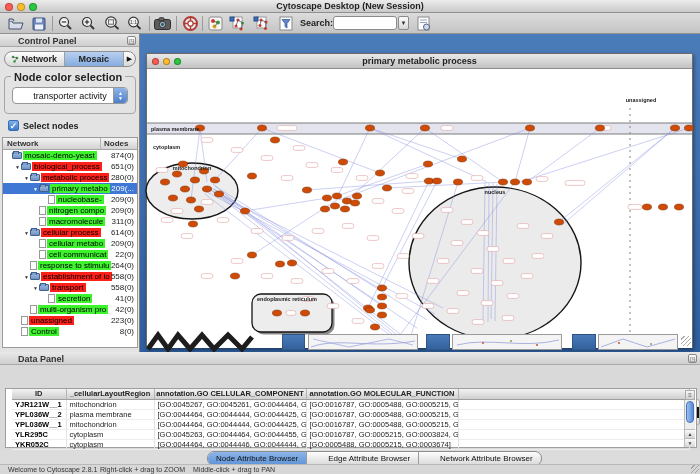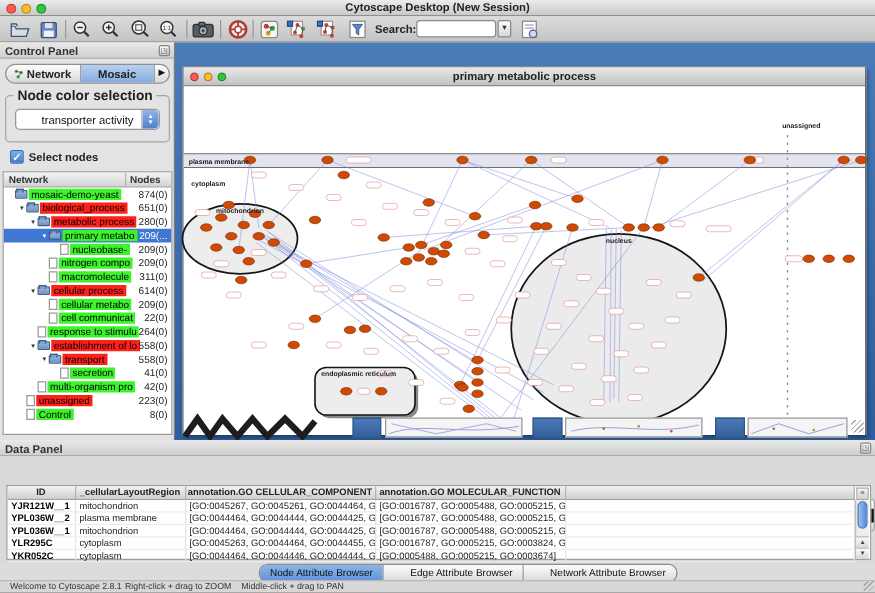--- a/index.html
+++ b/index.html
@@ -26,21 +26,21 @@
   .search-field { position:absolute; top:3px; height:14px; width:64px; background:#fff;
     border:1px solid #8a8a8a; border-radius:3px; font-size:9px; padding:0 12px 0 3px; }
   .search-arrow { position:absolute; top:3px; width:11px; height:14px; background:linear-gradient(#fdfdfd,#d6d6d6);
     border:1px solid #8a8a8a; border-radius:2px; font-size:6px; line-height:13px; text-align:center; color:#333; }
 
   
   .control-panel { position:absolute; left:0; top:34px; width:140px; height:318px;
     background:#e3e3e3; border-right:1px solid #808080; }
   .panel-header { position:relative; height:13px; background:linear-gradient(#e9e9e9,#cfcfcf);
     border-bottom:1px solid #a9a9a9; }
-  .panel-header .ph-title { position:absolute; left:4px; top:2px; font-size:9px; font-weight:bold; color:#333;text-align:right; }
+  .panel-header .ph-title { position:absolute; left:18px; top:2px; font-size:9px; font-weight:bold; color:#333;text-align:right; }
   .float-btn { position:absolute; right:3px; top:2px; width:9px; height:9px; border:1px solid #888;
     background:linear-gradient(#fff,#ccc); border-radius:2px; font-size:6px; line-height:8px; text-align:center; color:#555;}
   .cp-tabs { position:absolute; left:4px; top:17px; width:132px; height:16px; display:flex;
     border:1px solid #8f8f8f; border-radius:8px; overflow:hidden; background:linear-gradient(#fdfdfd,#d8d8d8); }
   .cp-tab { flex:1; font-size:9px; font-weight:bold; color:#222; text-align:center; line-height:14px;
     display:flex; align-items:center; justify-content:center; gap:2px; }
   .cp-tab.active { background:linear-gradient(#b9d0f0,#85acdf); }
   .cp-tab + .cp-tab { border-left:1px solid #9f9f9f; }
   .cp-tab-arrow { width:12px; border-left:1px solid #9f9f9f; font-size:7px; line-height:14px; text-align:center; color:#111; }
   .groupbox { position:absolute; left:4px; top:42px; width:132px; height:38px;
@@ -99,21 +99,21 @@
   .bg-mini svg { display:block; }
   .bg-sq { position:absolute; top:3px; height:16px; background:linear-gradient(#4a7ab8,#33619e); border:1px solid #24486fa0; }
 
   
   .data-panel { position:absolute; left:0; top:352px; width:700px; height:98px; background:#dcdcdc; }
   .dp-body { position:absolute; left:0; top:13px; width:700px; height:85px; background:#d9d9d9; }
   .dp-toolbar { position:absolute; left:0; top:2px; width:700px; height:20px; }
   .dp-btn { position:absolute; top:0; width:18px; height:26px; border:1px solid #a9a9a9; border-radius:3px;
     background:linear-gradient(#fbfbfb,#dcdcdc); display:flex; align-items:center; justify-content:center;margin-top:32px; }
   .table-wrap { position:absolute; left:5px; top:23px; width:692px; height:60px; background:#fff;
-    border:1px solid #9e9e9e; display:flex; flex-direction:column; }
+    border:1px solid #9e9e9e; display:flex; flex-direction:column;align-items:center; }
   .dtable { width:678px; border-collapse:collapse; table-layout:fixed; font-size:7.5px; }
   .dtable th { height:10px; background:linear-gradient(#f2f2f2,#cfcfcf); border-right:1px solid #b3b3b3;
     border-bottom:1px solid #9e9e9e; font-size:7.5px; font-weight:bold; color:#222; overflow:hidden; white-space:nowrap; }
   .dtable td { height:8px; border-right:1px solid #e3e3e3; border-bottom:1px solid #ededed;
     padding:0 3px; overflow:hidden; white-space:nowrap; color:#222; }
   .dtable td.idcell { font-weight:bold; color:#000; }
   .dscroll { position:absolute; right:1px; top:11px; width:11px; height:47px; background:#eee;
     border-left:1px solid #bbb; }
   .dthumb { position:absolute; left:1px; top:1px; width:8px; height:22px; border-radius:4px;
     background:linear-gradient(90deg,#9dc0ee,#558adb); border:1px solid #4473b8; }

